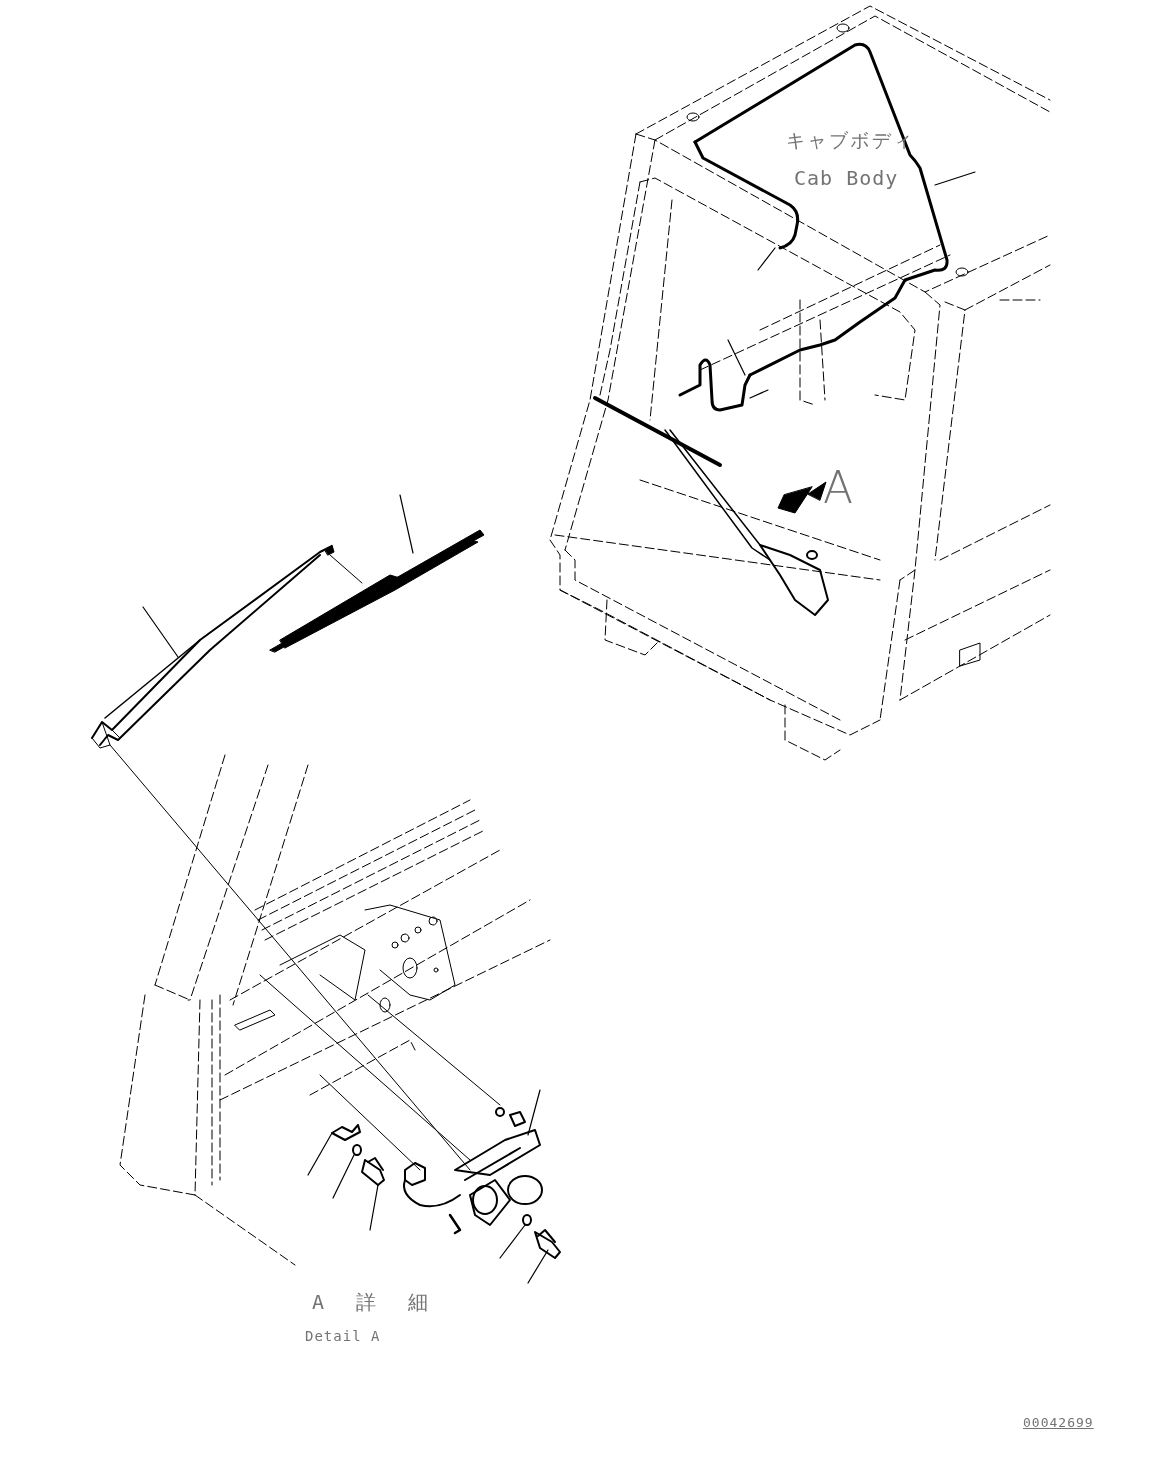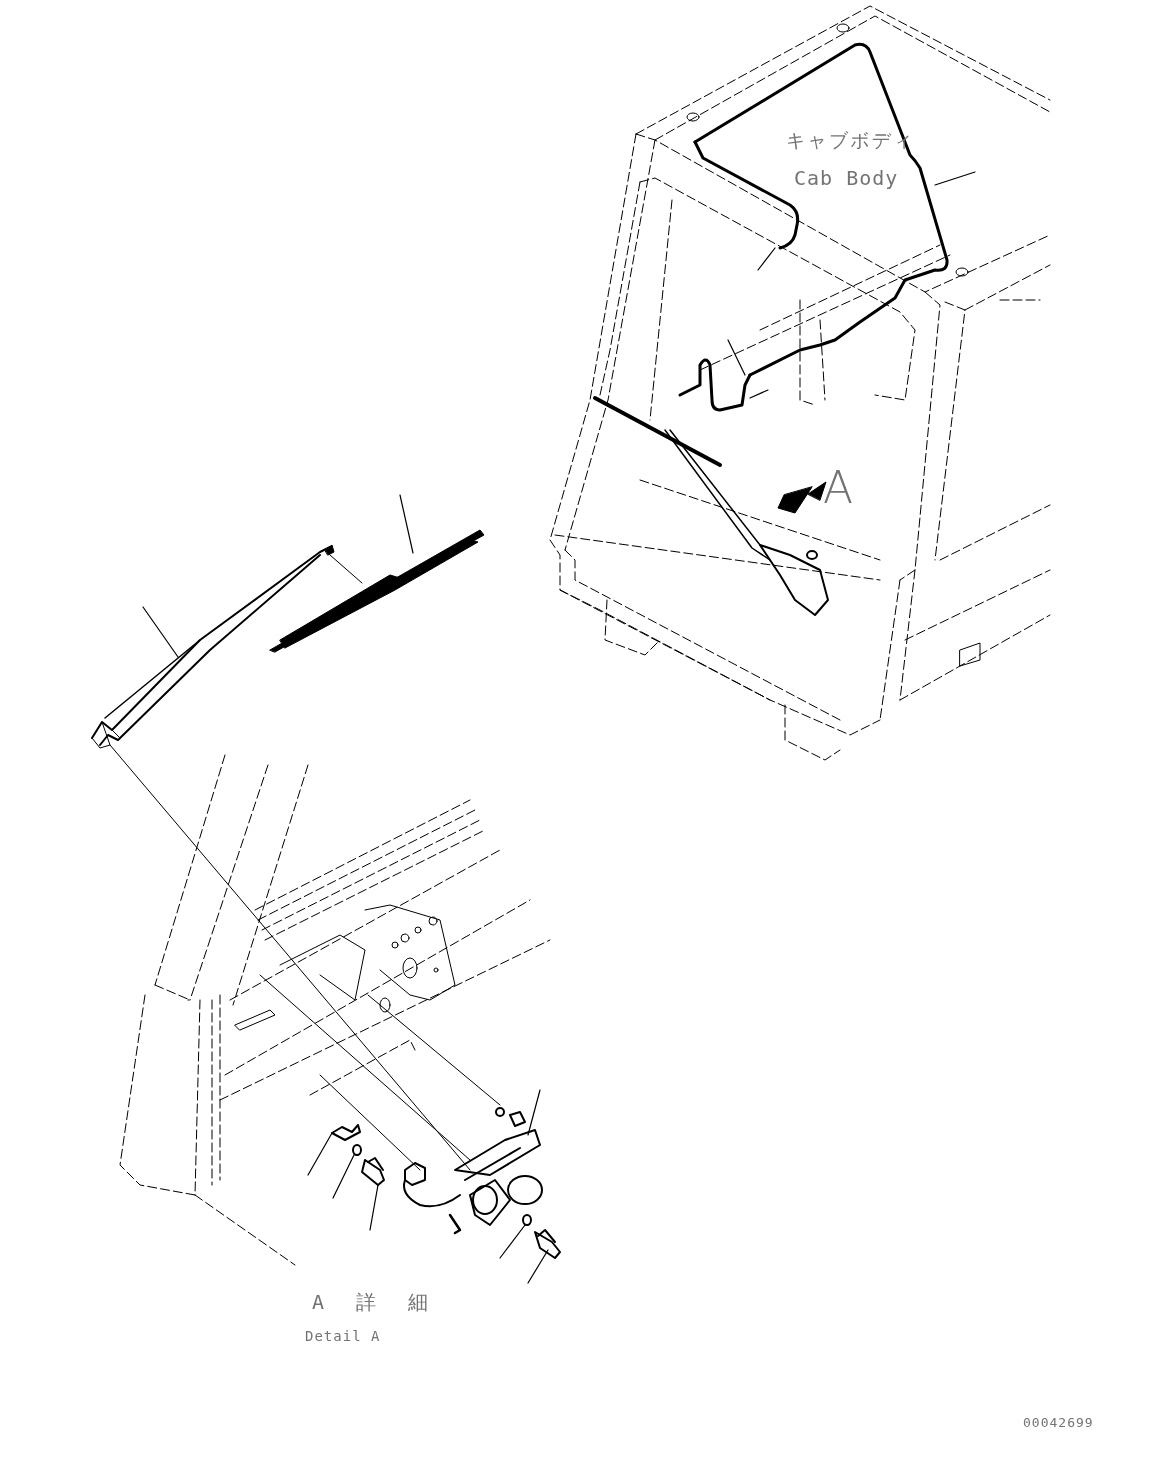--- a/index.html
+++ b/index.html
@@ -6,21 +6,21 @@
   body { width: 1163px; height: 1462px; position: relative; overflow: hidden;
          font-family: "DejaVu Sans Mono", monospace; color: #000; }
   svg.drawing { position: absolute; left: 0; top: 0; }
   .lbl { position: absolute; font-family: "DejaVu Sans Mono", monospace;
          color: #737373; white-space: pre; line-height: 1; }
   .lbl-cab-jp { left: 786px; top: 131px; font-size: 19px; letter-spacing: 2px; }
   .lbl-cab-en { left: 794px; top: 168px; font-size: 20px; letter-spacing: 1px; }
   .lbl-view-a { left: 823px; top: 466px; font-size: 44px; font-family: "DejaVu Sans", sans-serif; font-weight: 300; }
   .lbl-det-jp { left: 306px; top: 1292px; font-size: 20px; letter-spacing: 10px; margin-left: 6px; }
   .lbl-det-en { left: 305px; top: 1329px; font-size: 14px; letter-spacing: 1px; }
-  .lbl-num { left: 1023px; top: 1416px; font-size: 13px; letter-spacing: 1px; }
+  .lbl-num { left: 1023px; top: 1416px; font-size: 13px; letter-spacing: 1px; text-decoration: underline; }
 </style>
 </head>
 <body>
 
 <svg class="drawing" width="1163" height="1462" viewBox="0 0 1163 1462" xmlns="http://www.w3.org/2000/svg">
   <g fill="none" stroke="#000" stroke-width="1" stroke-linecap="round" stroke-linejoin="round">
 
     <g stroke-dasharray="9 4">
 
       <path d="M636 134 L870 6 L1050 100"></path>

